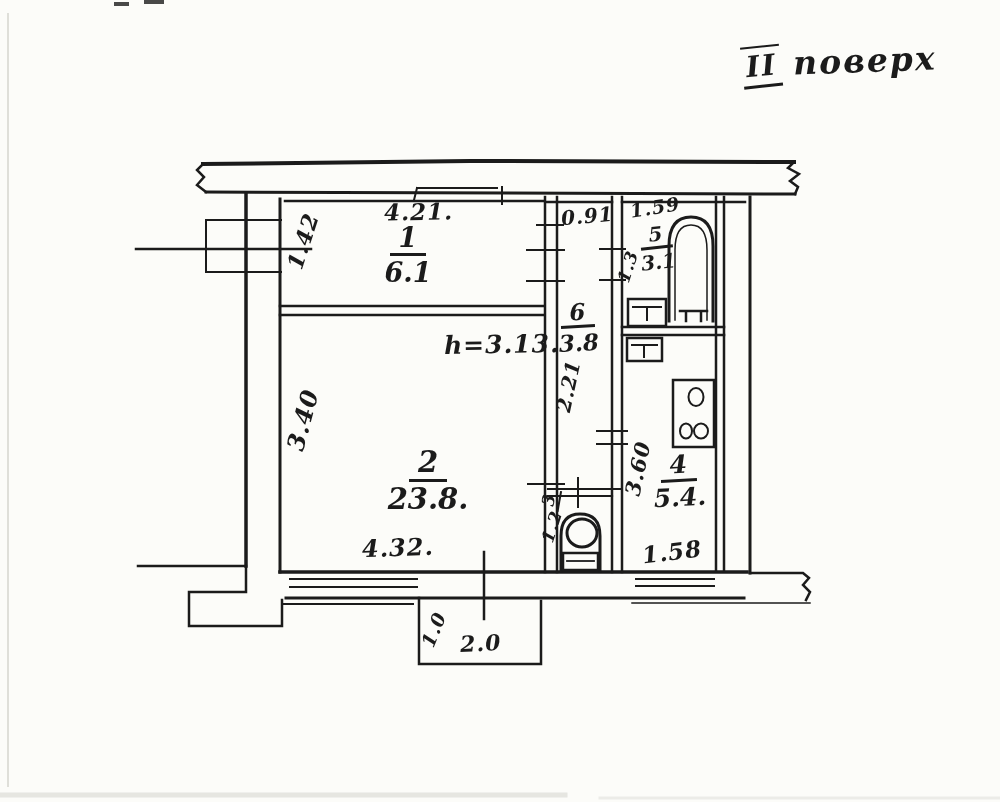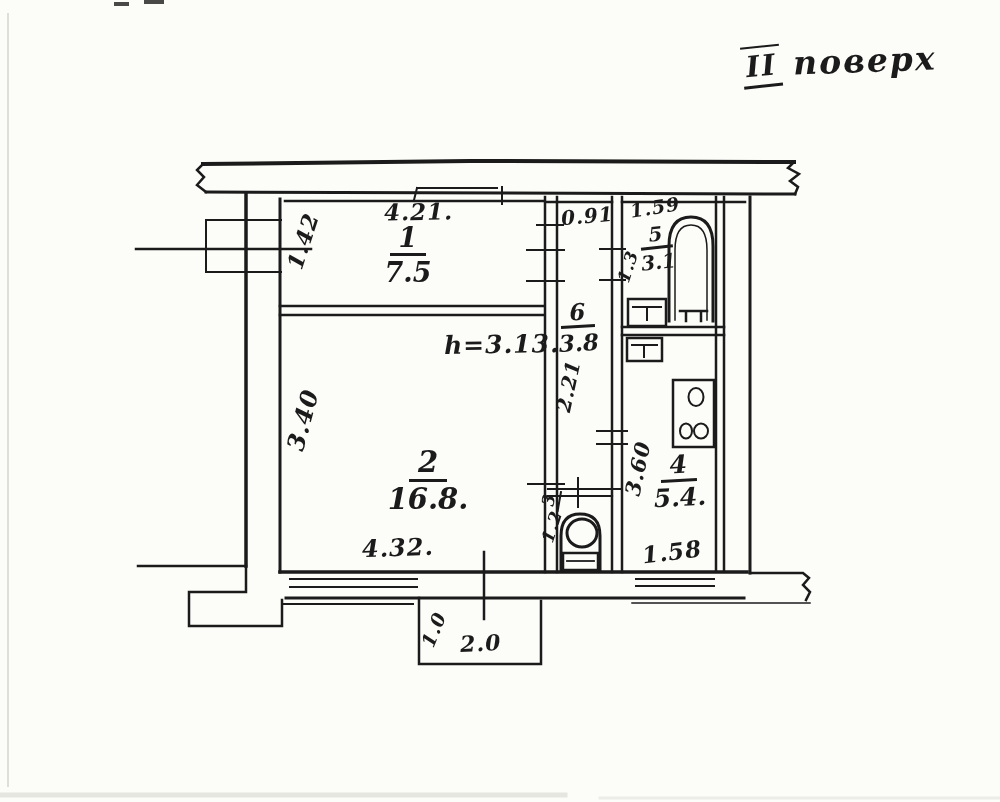--- a/index.html
+++ b/index.html
@@ -141,21 +141,21 @@
     </g>
   </svg>
 
   <div class="title">
     <span class="numeral">II</span><span>поверх</span>
   </div>
 
   <div class="lbl" style="left:384px; top:200px; font-size:23px; transform:rotate(-1deg);">4.21.</div>
   <div class="room-label" style="left:366px; top:224px; width:84px; font-size:27px;">
     <div class="num">1</div>
-    <div class="area">7.5</div>
+    <div class="area">6.1</div>
   </div>
   <div class="lbl" style="left:274px; top:230px; font-size:22px; transform:rotate(-72deg);">1.42</div>
 
   <div class="lbl" style="left:444px; top:332px; font-size:25px; transform:rotate(-1deg);">h=3.13.</div>
 
   <div class="lbl" style="left:561px; top:206px; font-size:20px; transform:rotate(-5deg);">0.91</div>
   <div class="room-label" style="left:548px; top:300px; width:60px; font-size:23px; transform:rotate(-3deg);">
     <div class="num">6</div>
     <div class="area">3.8</div>
   </div>
@@ -163,21 +163,21 @@
 
   <div class="lbl" style="left:630px; top:198px; font-size:19px; transform:rotate(-9deg);">1.59</div>
   <div class="room-label" style="left:626px; top:224px; width:62px; font-size:20px; transform:rotate(-6deg);">
     <div class="num">5</div>
     <div class="area">3.1</div>
   </div>
   <div class="lbl" style="left:612px; top:258px; font-size:17px; transform:rotate(-72deg);">1.3</div>
 
   <div class="room-label" style="left:382px; top:448px; width:92px; font-size:29px;">
     <div class="num">2</div>
-    <div class="area">16.8.</div>
+    <div class="area">23.8.</div>
   </div>
   <div class="lbl" style="left:272px; top:408px; font-size:24px; transform:rotate(-75deg);">3.40</div>
   <div class="lbl" style="left:362px; top:536px; font-size:24px; transform:rotate(-2deg);">4.32.</div>
 
   <div class="room-label" style="left:644px; top:452px; width:70px; font-size:25px; transform:rotate(-3deg);">
     <div class="num">4</div>
     <div class="area">5.4.</div>
   </div>
   <div class="lbl" style="left:610px; top:458px; font-size:21px; transform:rotate(-78deg);">3.60</div>
   <div class="lbl" style="left:642px; top:540px; font-size:23px; transform:rotate(-7deg);">1.58</div>

